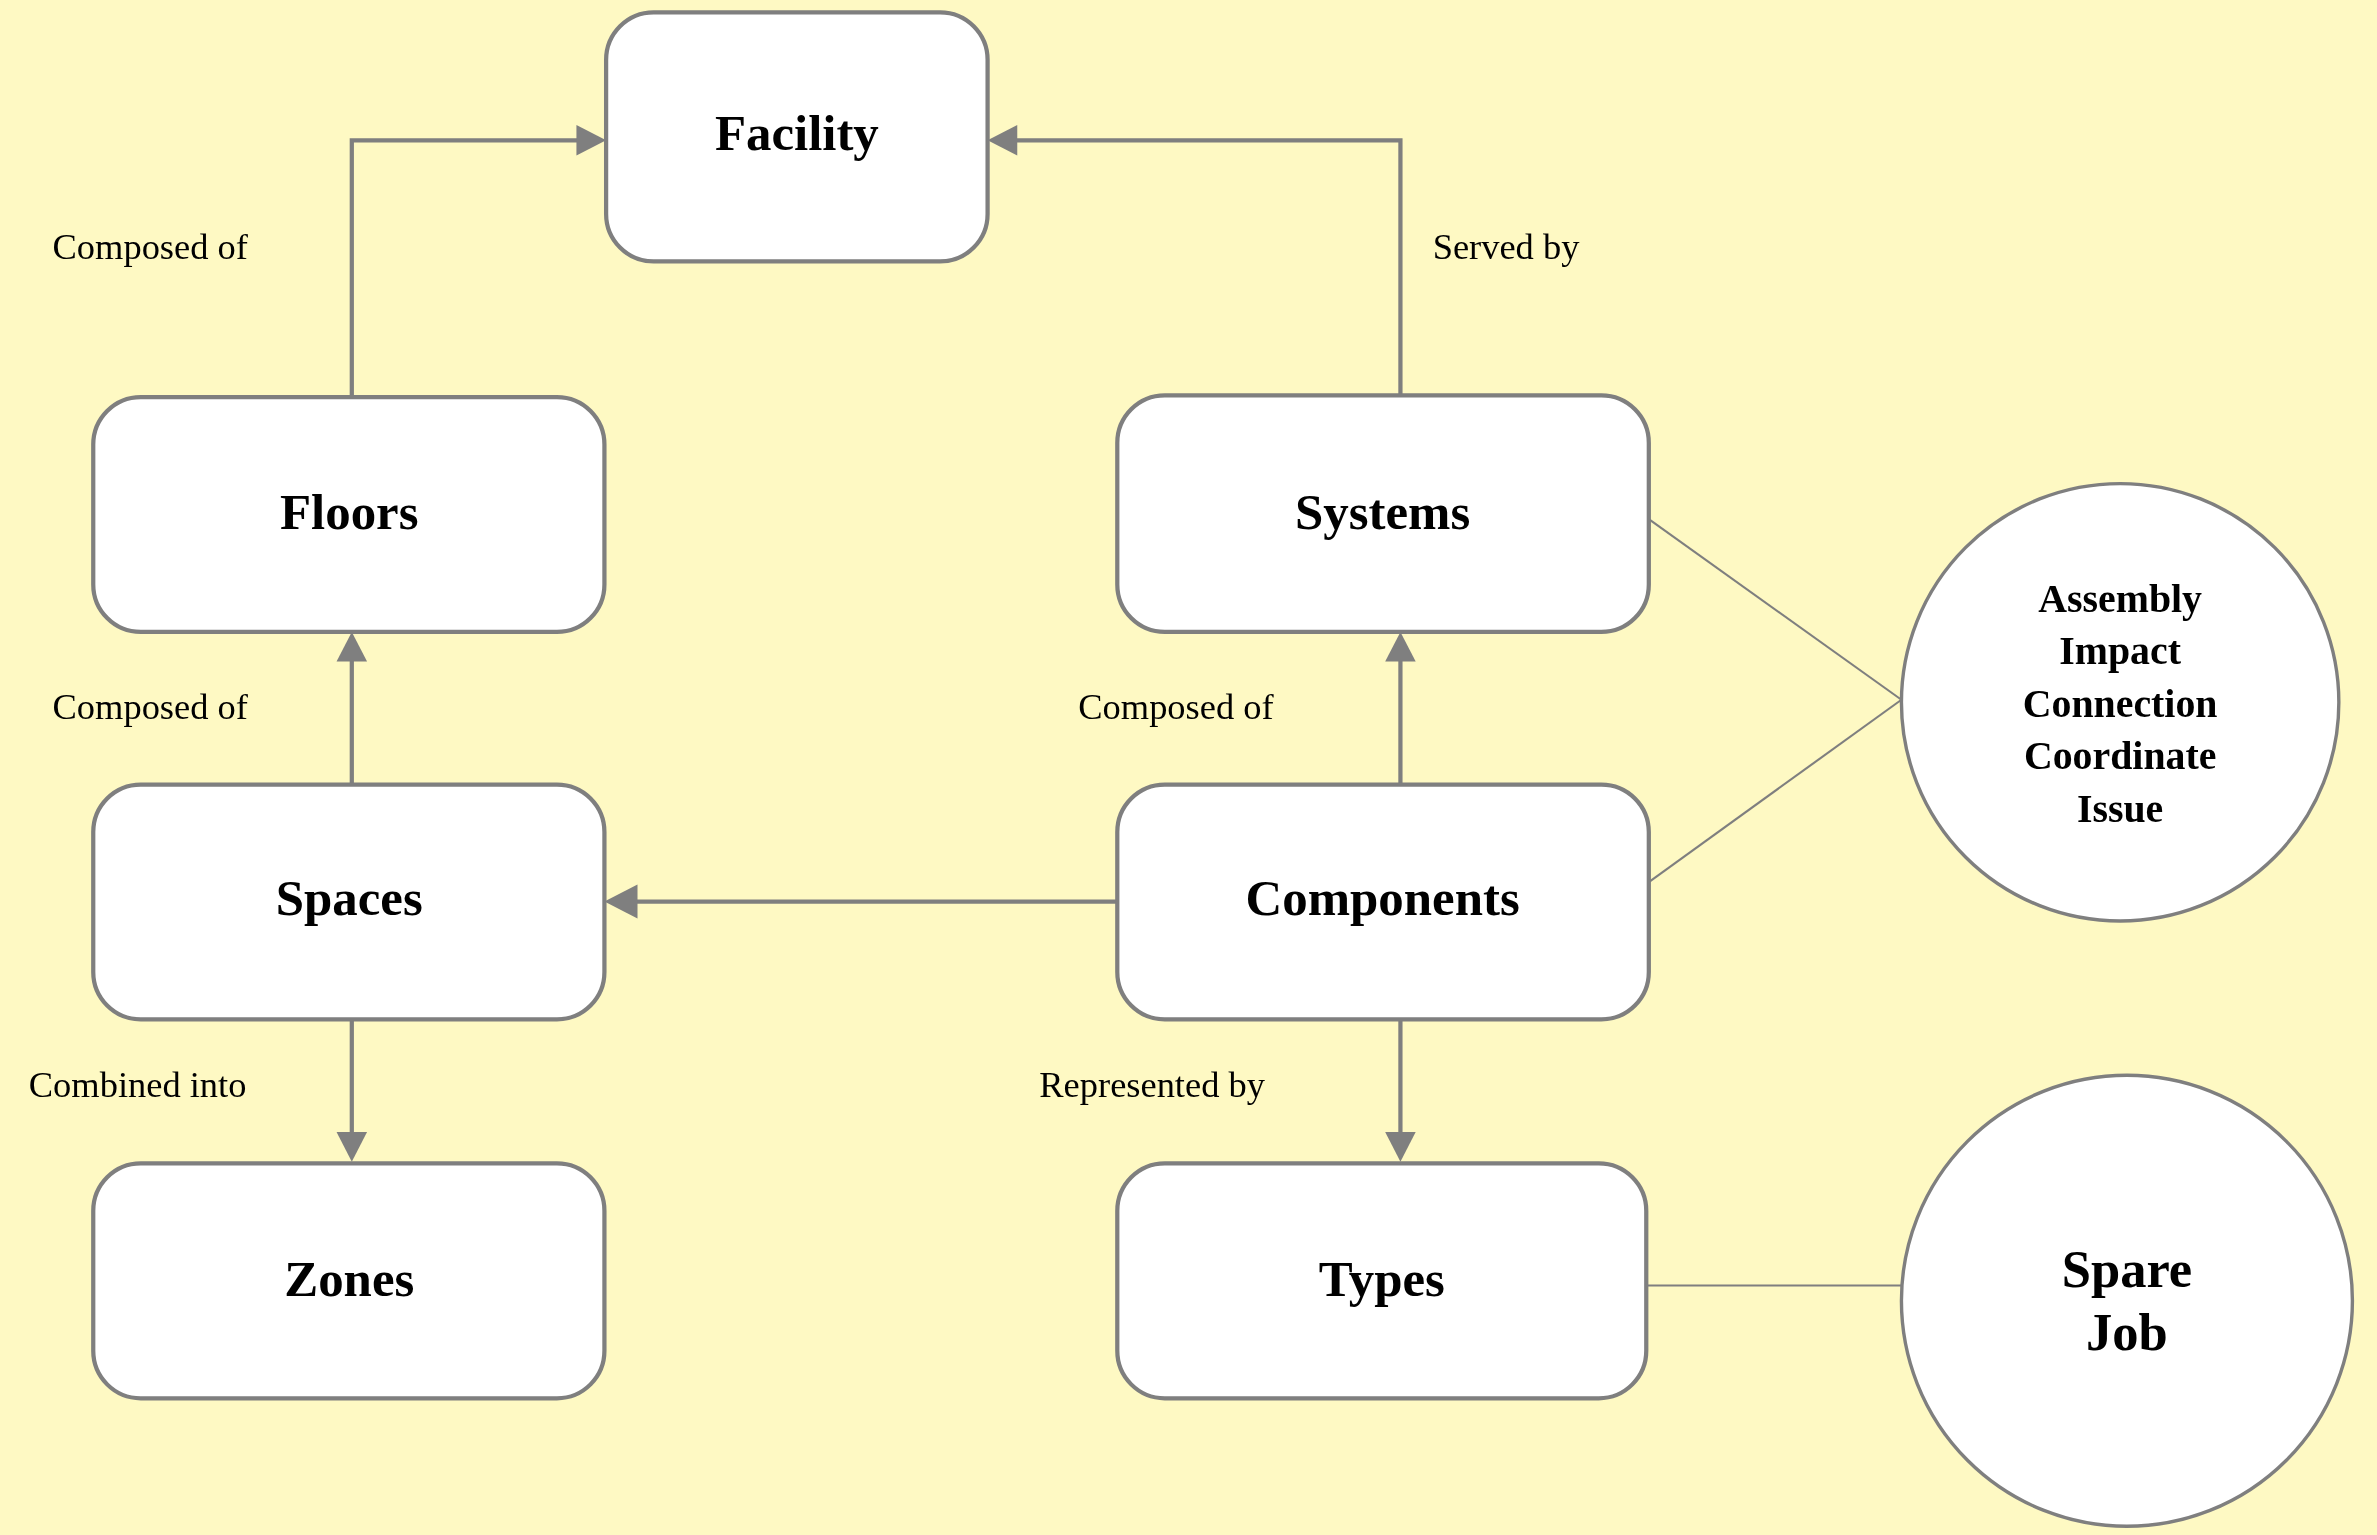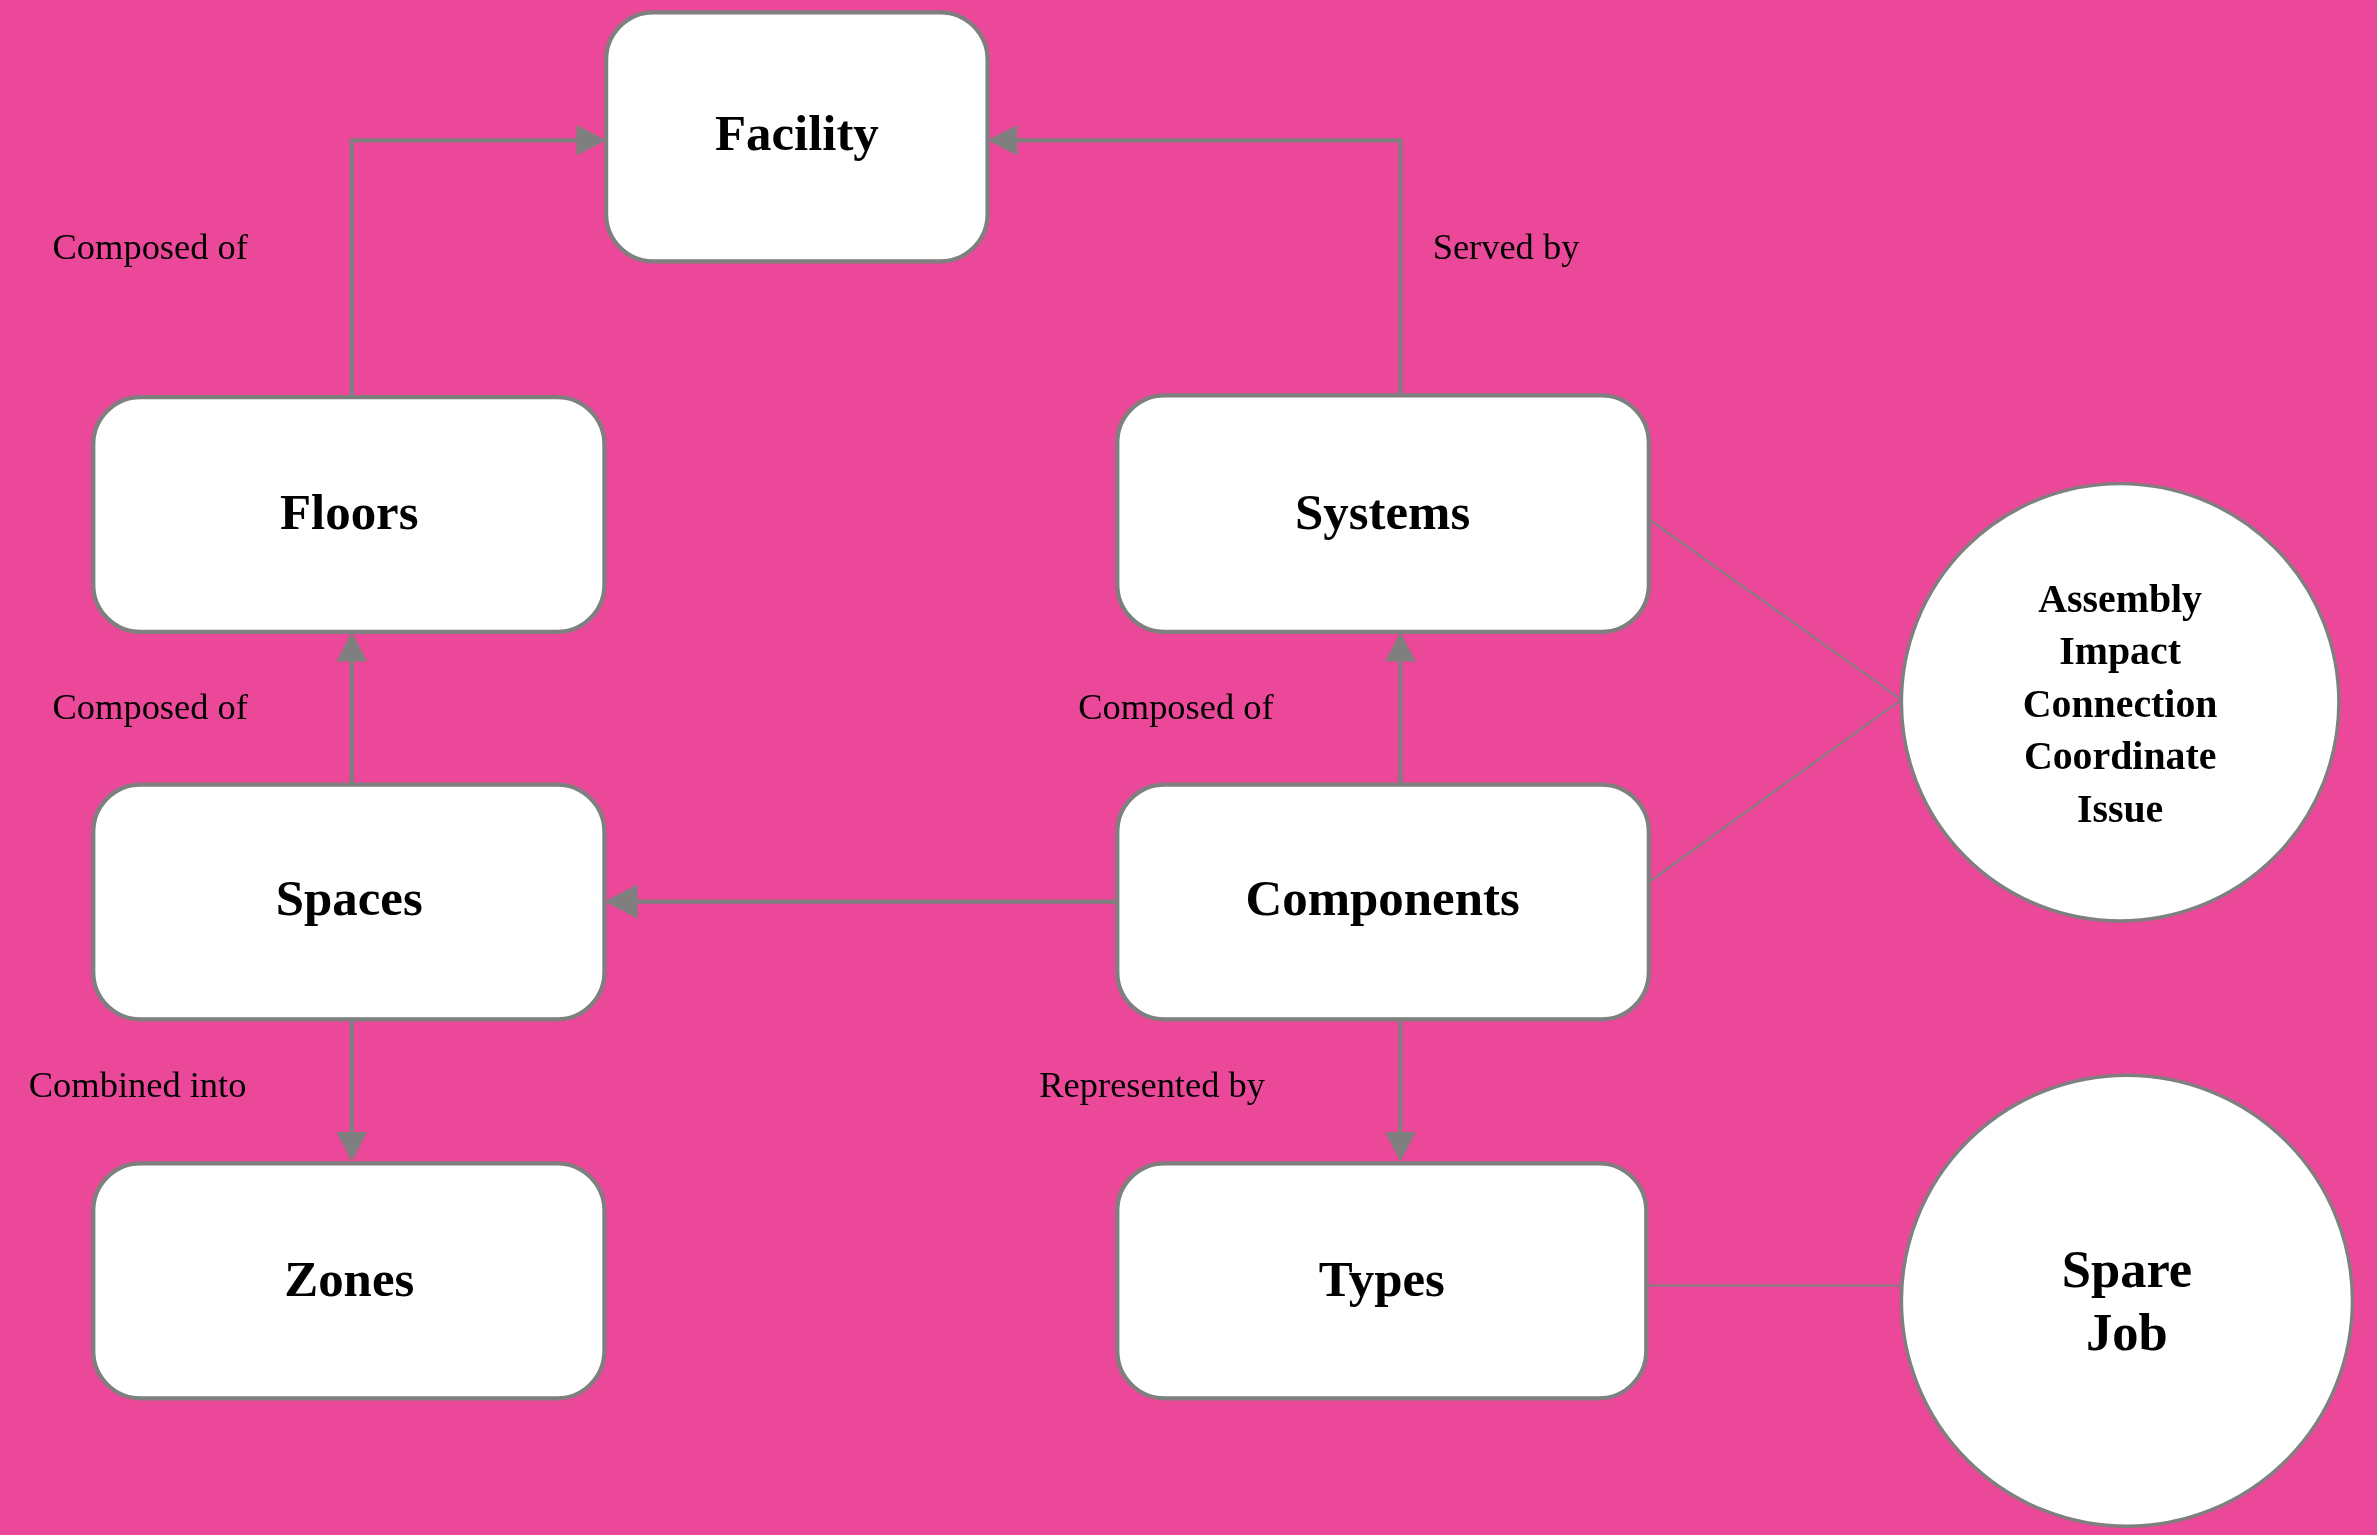--- a/index.html
+++ b/index.html
@@ -4,21 +4,21 @@
 <style>
   html, body {
     margin: 0;
     padding: 0;
     background: #ffffff;
   }
   #canvas {
     position: relative;
     width: 2377px;
     height: 1536px;
-    background: #ec4899;
+    background: #fef9c3;
     overflow: hidden;
     font-family: "Liberation Serif", "DejaVu Serif", serif;
   }
   #diagram-svg {
     position: absolute;
     inset: 0;
     width: 2377px;
     height: 1536px;
   }
   .node-rect {

